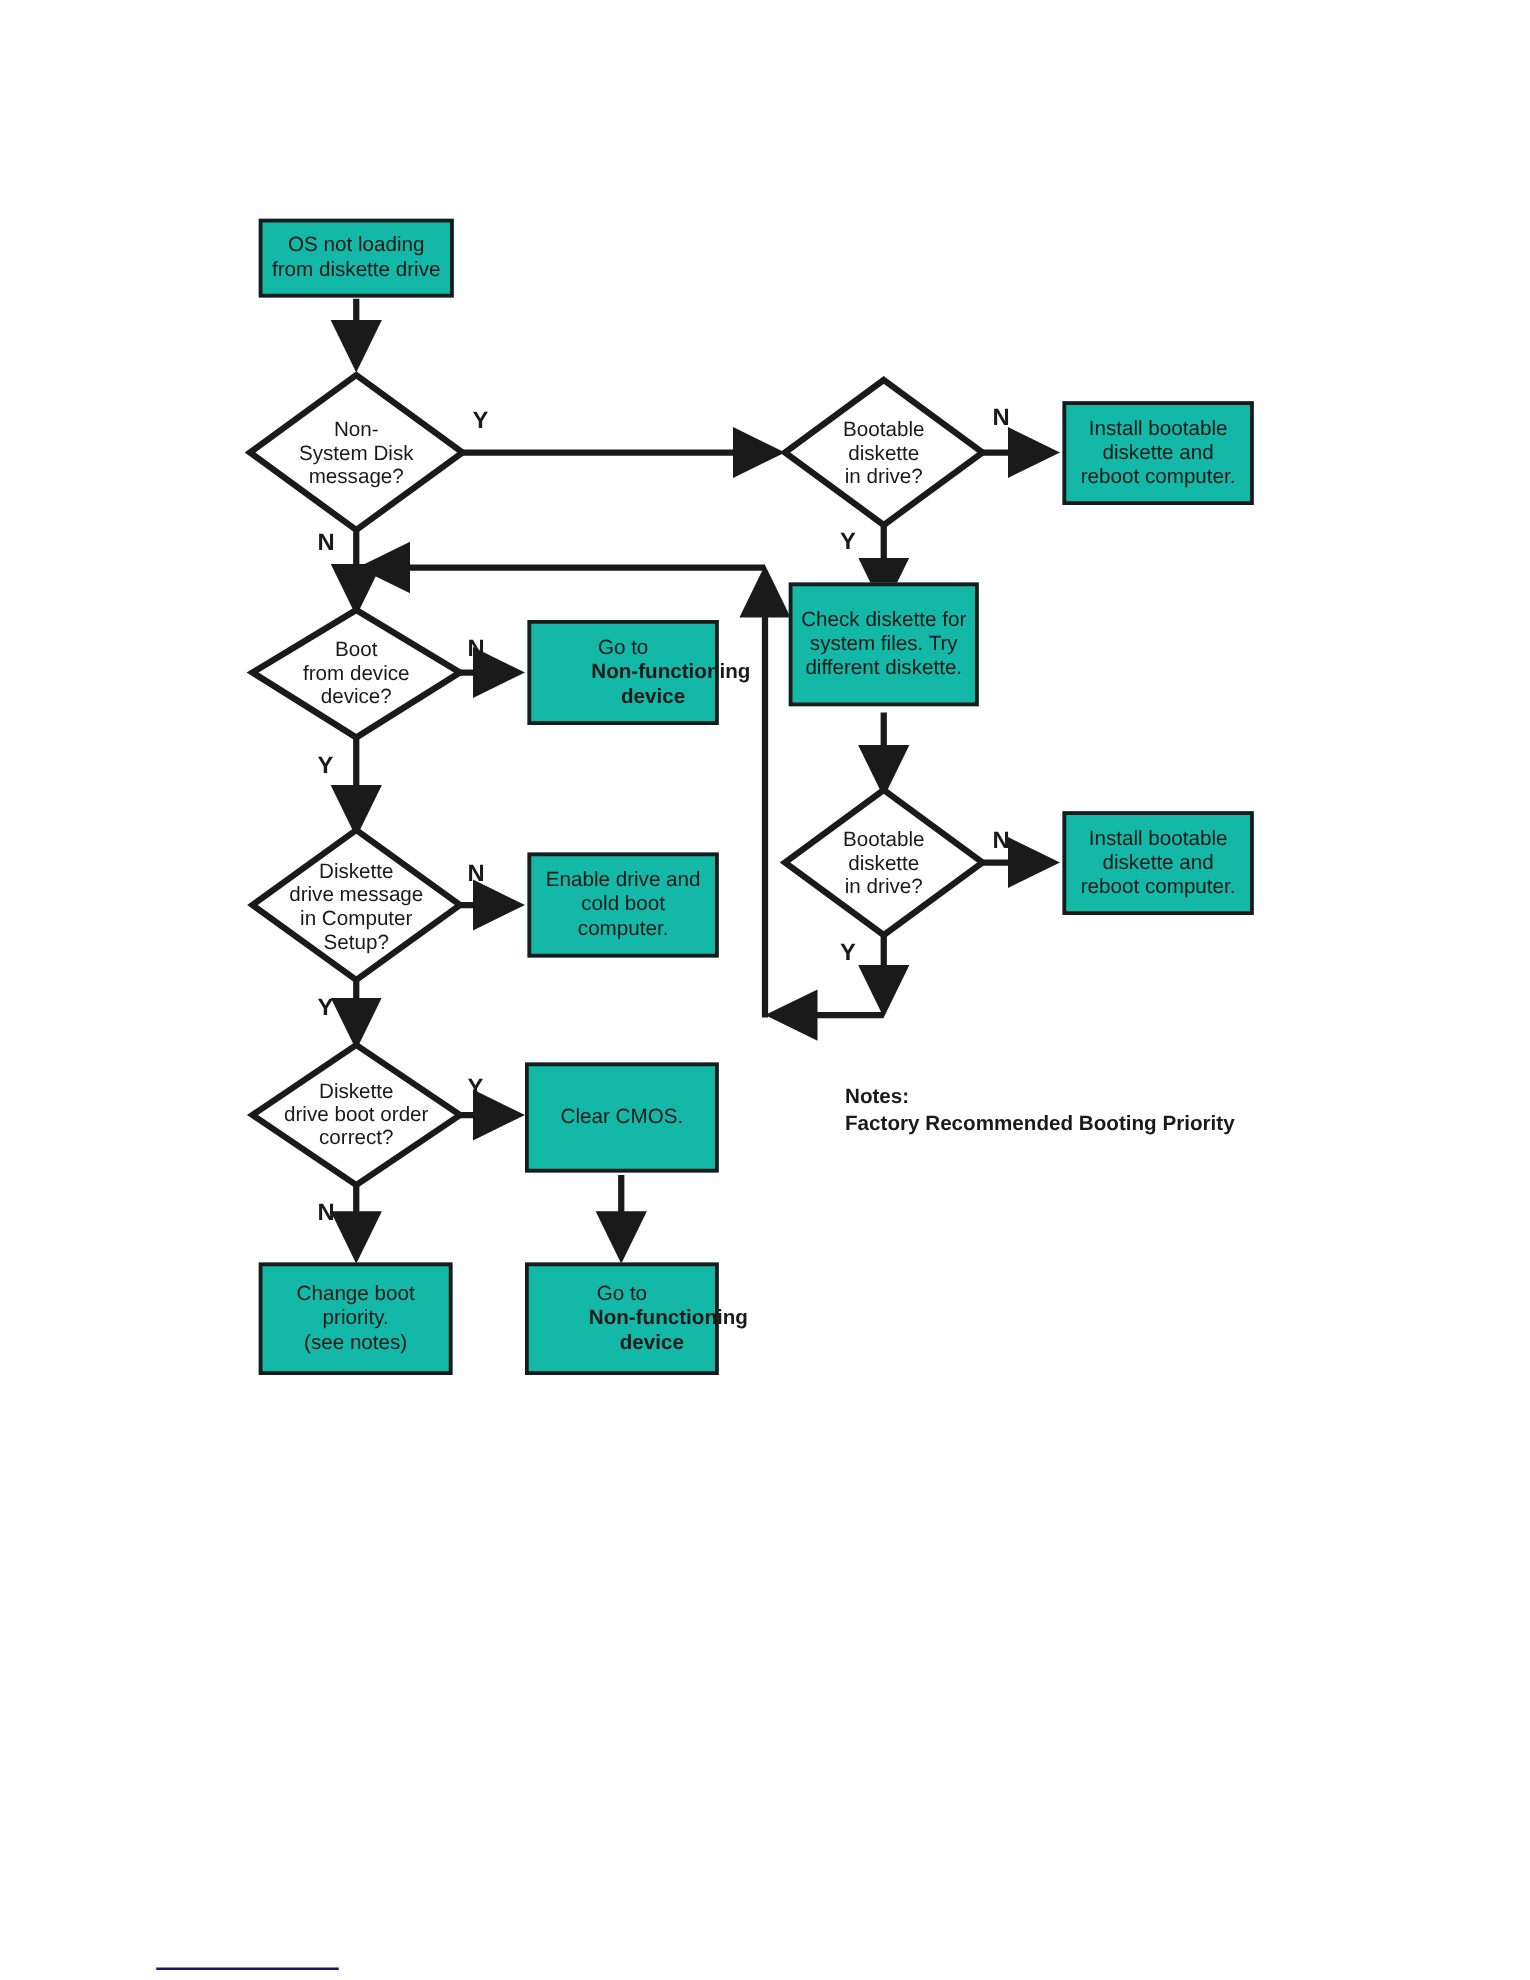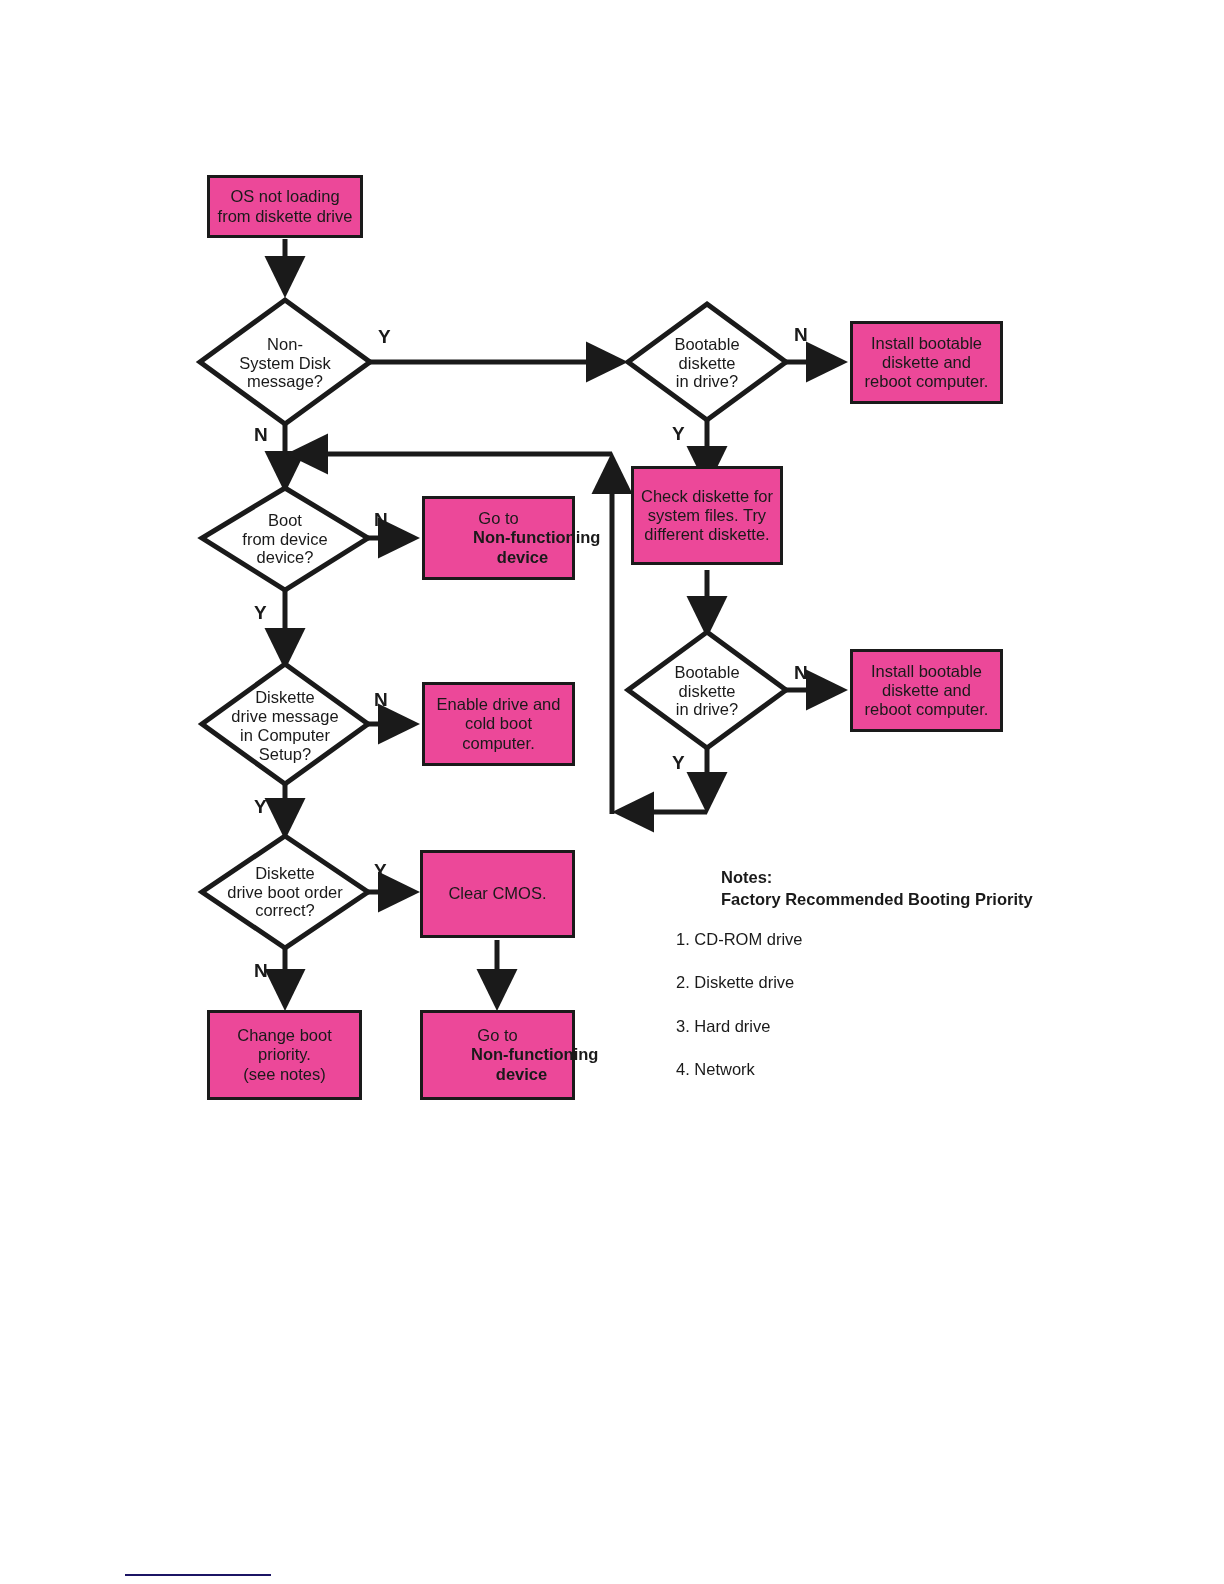--- a/index.html
+++ b/index.html
@@ -28,21 +28,21 @@
     top: 0;
     width: 1224px;
     height: 1584px;
     display: block;
   }
   
   .node-box {
     position: absolute;
     box-sizing: border-box;
     border: 3px solid #1a1a1a;
-    background: #ec4899;
+    background: #14b8a6;
     display: flex;
     align-items: center;
     justify-content: center;
     text-align: center;
     line-height: 1.17;
     font-size: 16.5px;
     color: #1a1a1a;
   }
   .node-box .lines {
     padding: 0 4px;
@@ -85,21 +85,21 @@
     color: #111111;
     letter-spacing: 0.1px;
   }
   .title-block .ln { display: block; white-space: nowrap; }
 
   .notes-block {
     position: absolute;
     font-size: 16.5px;
     color: #1a1a1a;
   }
-  .notes-head { font-weight: bold; line-height: 1.35; margin-bottom: 20px; margin-left: 45px; }
+  .notes-head { font-weight: bold; line-height: 1.35; margin-bottom: 20px; }
   .notes-head .ln { display: block; white-space: nowrap; }
   .notes-list { line-height: 1; }
   .notes-list .note-item { display: block; white-space: nowrap; margin-bottom: 27px; }
 
   .footer-rule {
     position: absolute;
     left: 125px;
     top: 1574px;
     width: 146px;
     height: 0;
@@ -294,23 +294,17 @@
   <div class="edge-label" style="left:374px; top:690px;">N</div>
   <div class="edge-label" style="left:254px; top:797px;">Y</div>
   <div class="edge-label" style="left:374px; top:861px;">Y</div>
   <div class="edge-label" style="left:254px; top:961px;">N</div>
 
   <div class="notes-block" style="left:676px; top:866px;">
     <div class="notes-head">
       <span class="ln">Notes:</span>
       <span class="ln">Factory Recommended Booting Priority</span>
     </div>
-    <div class="notes-list">
-      <span class="note-item">1. CD-ROM drive</span>
-      <span class="note-item">2. Diskette drive</span>
-      <span class="note-item">3. Hard drive</span>
-      <span class="note-item">4. Network</span>
-    </div>
   </div>
 
   <div class="footer-rule"></div>
 
 </div>
 
 </body></html>

